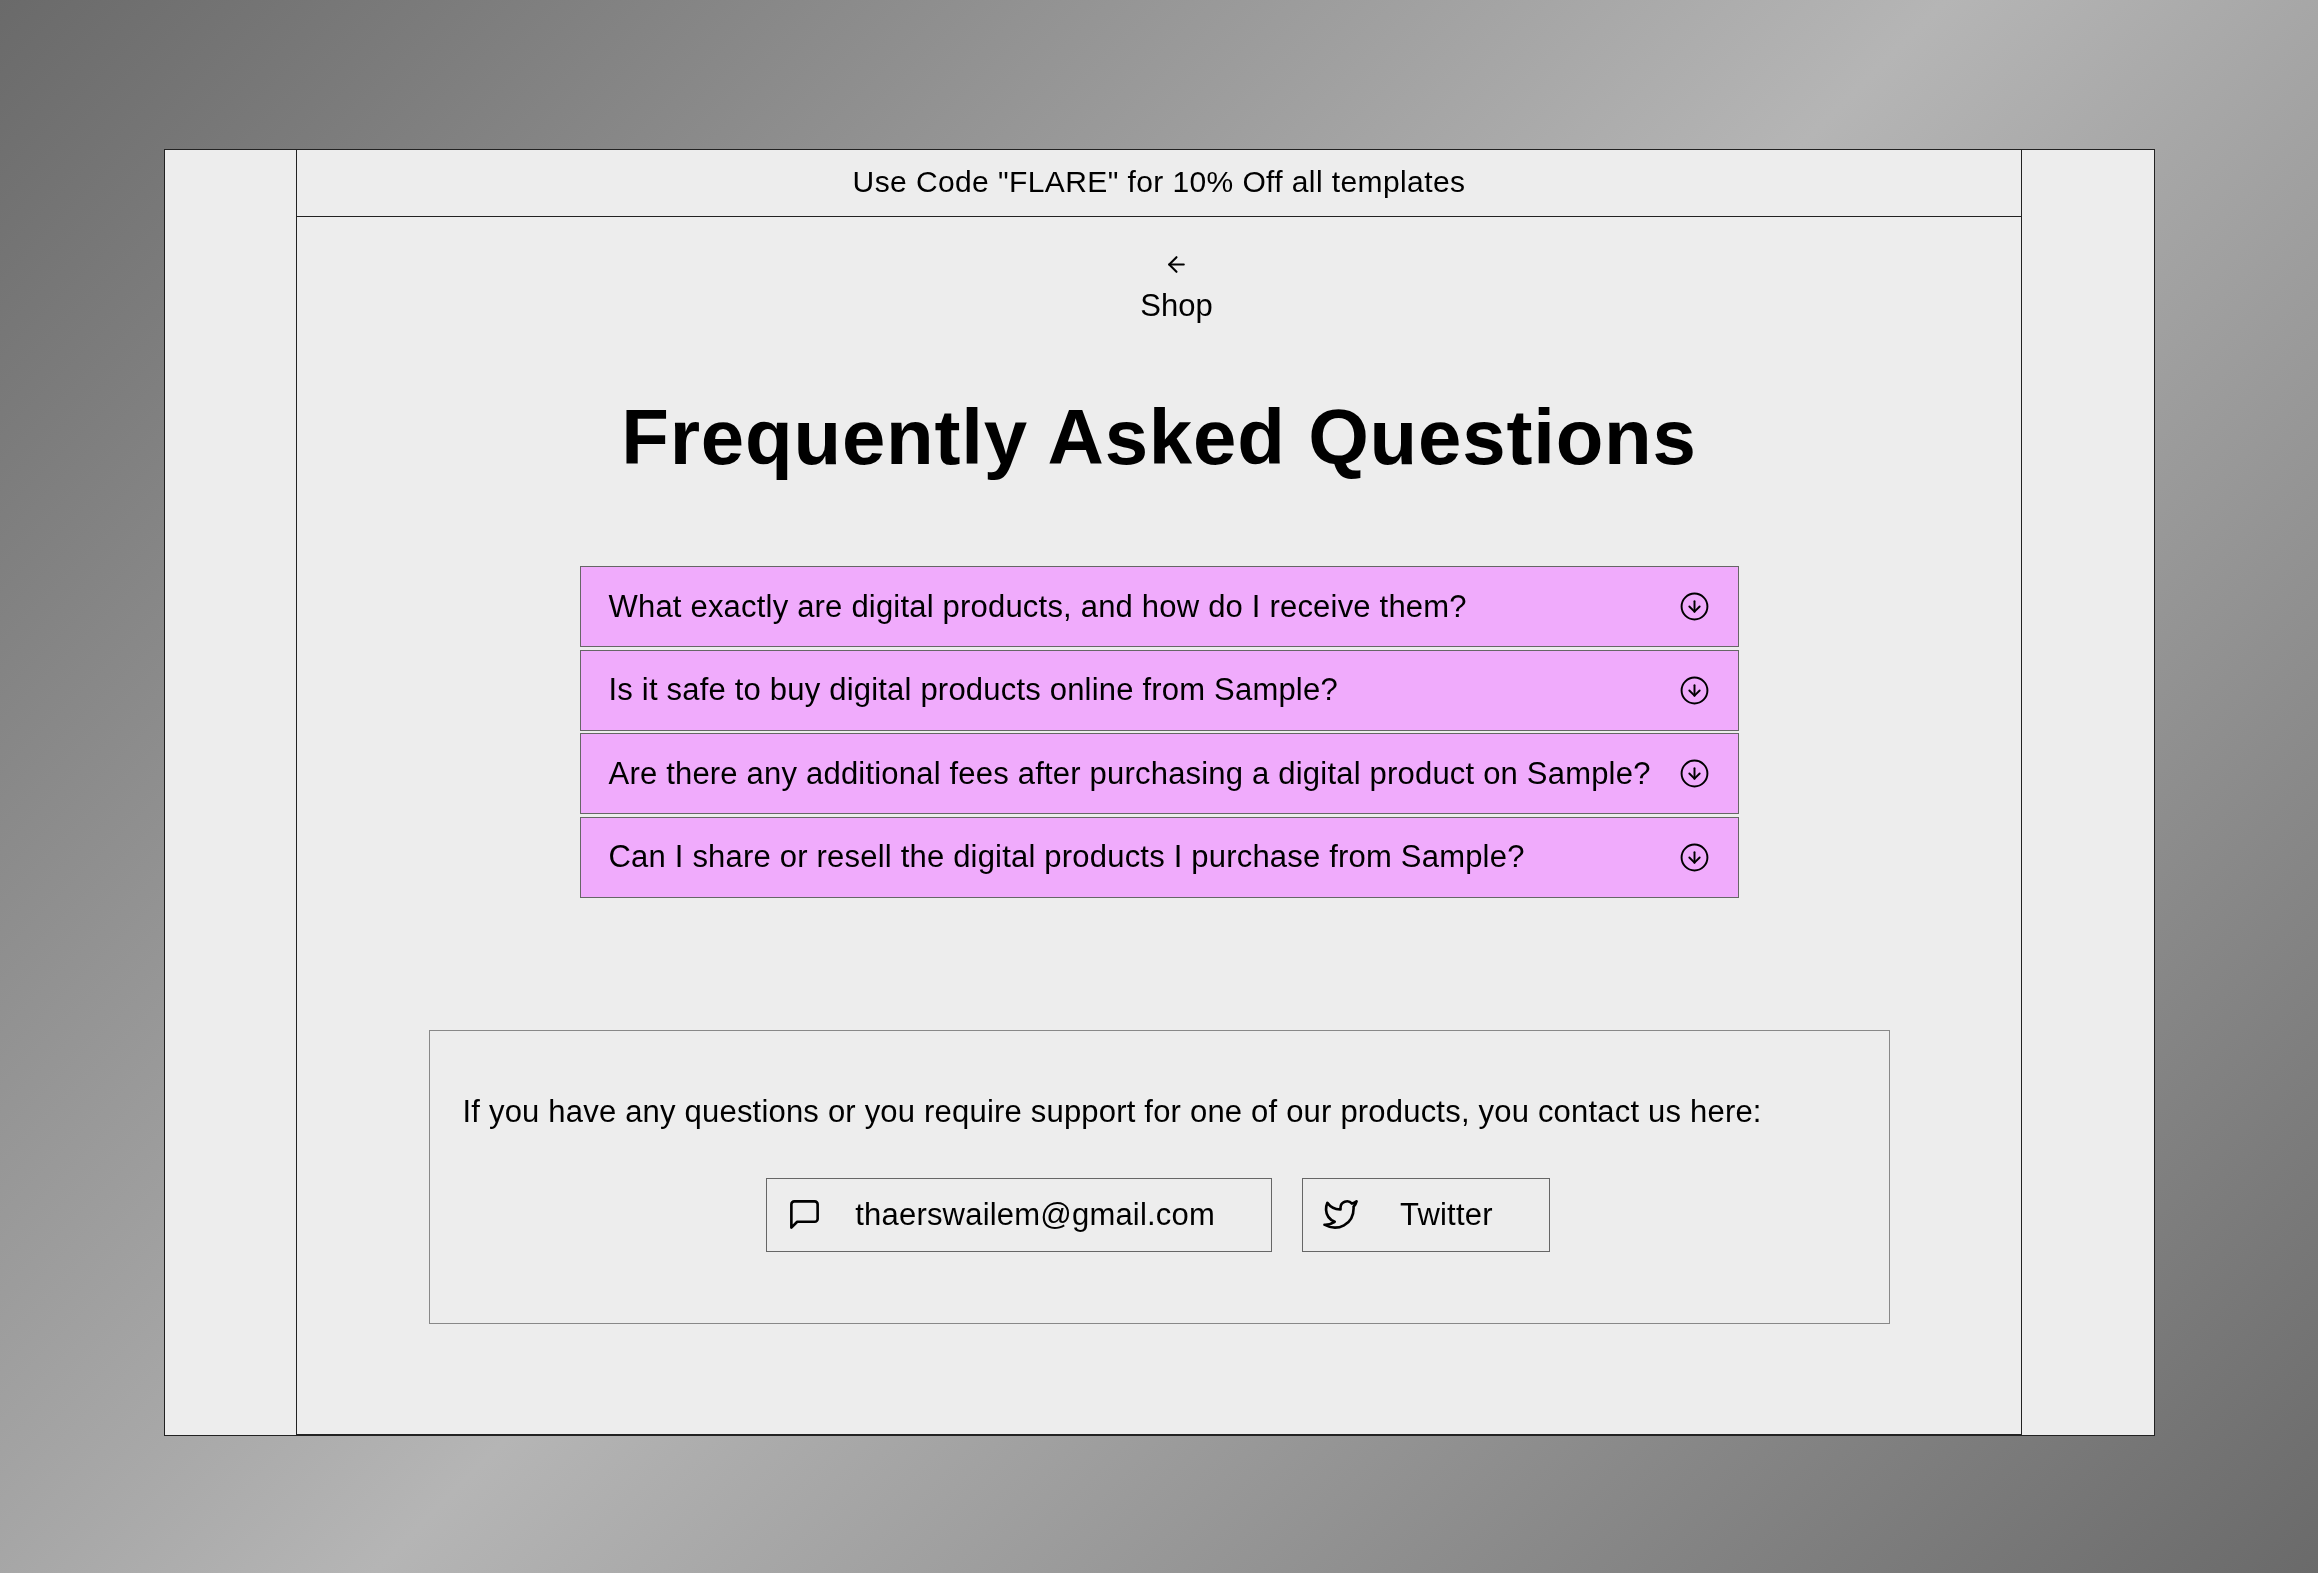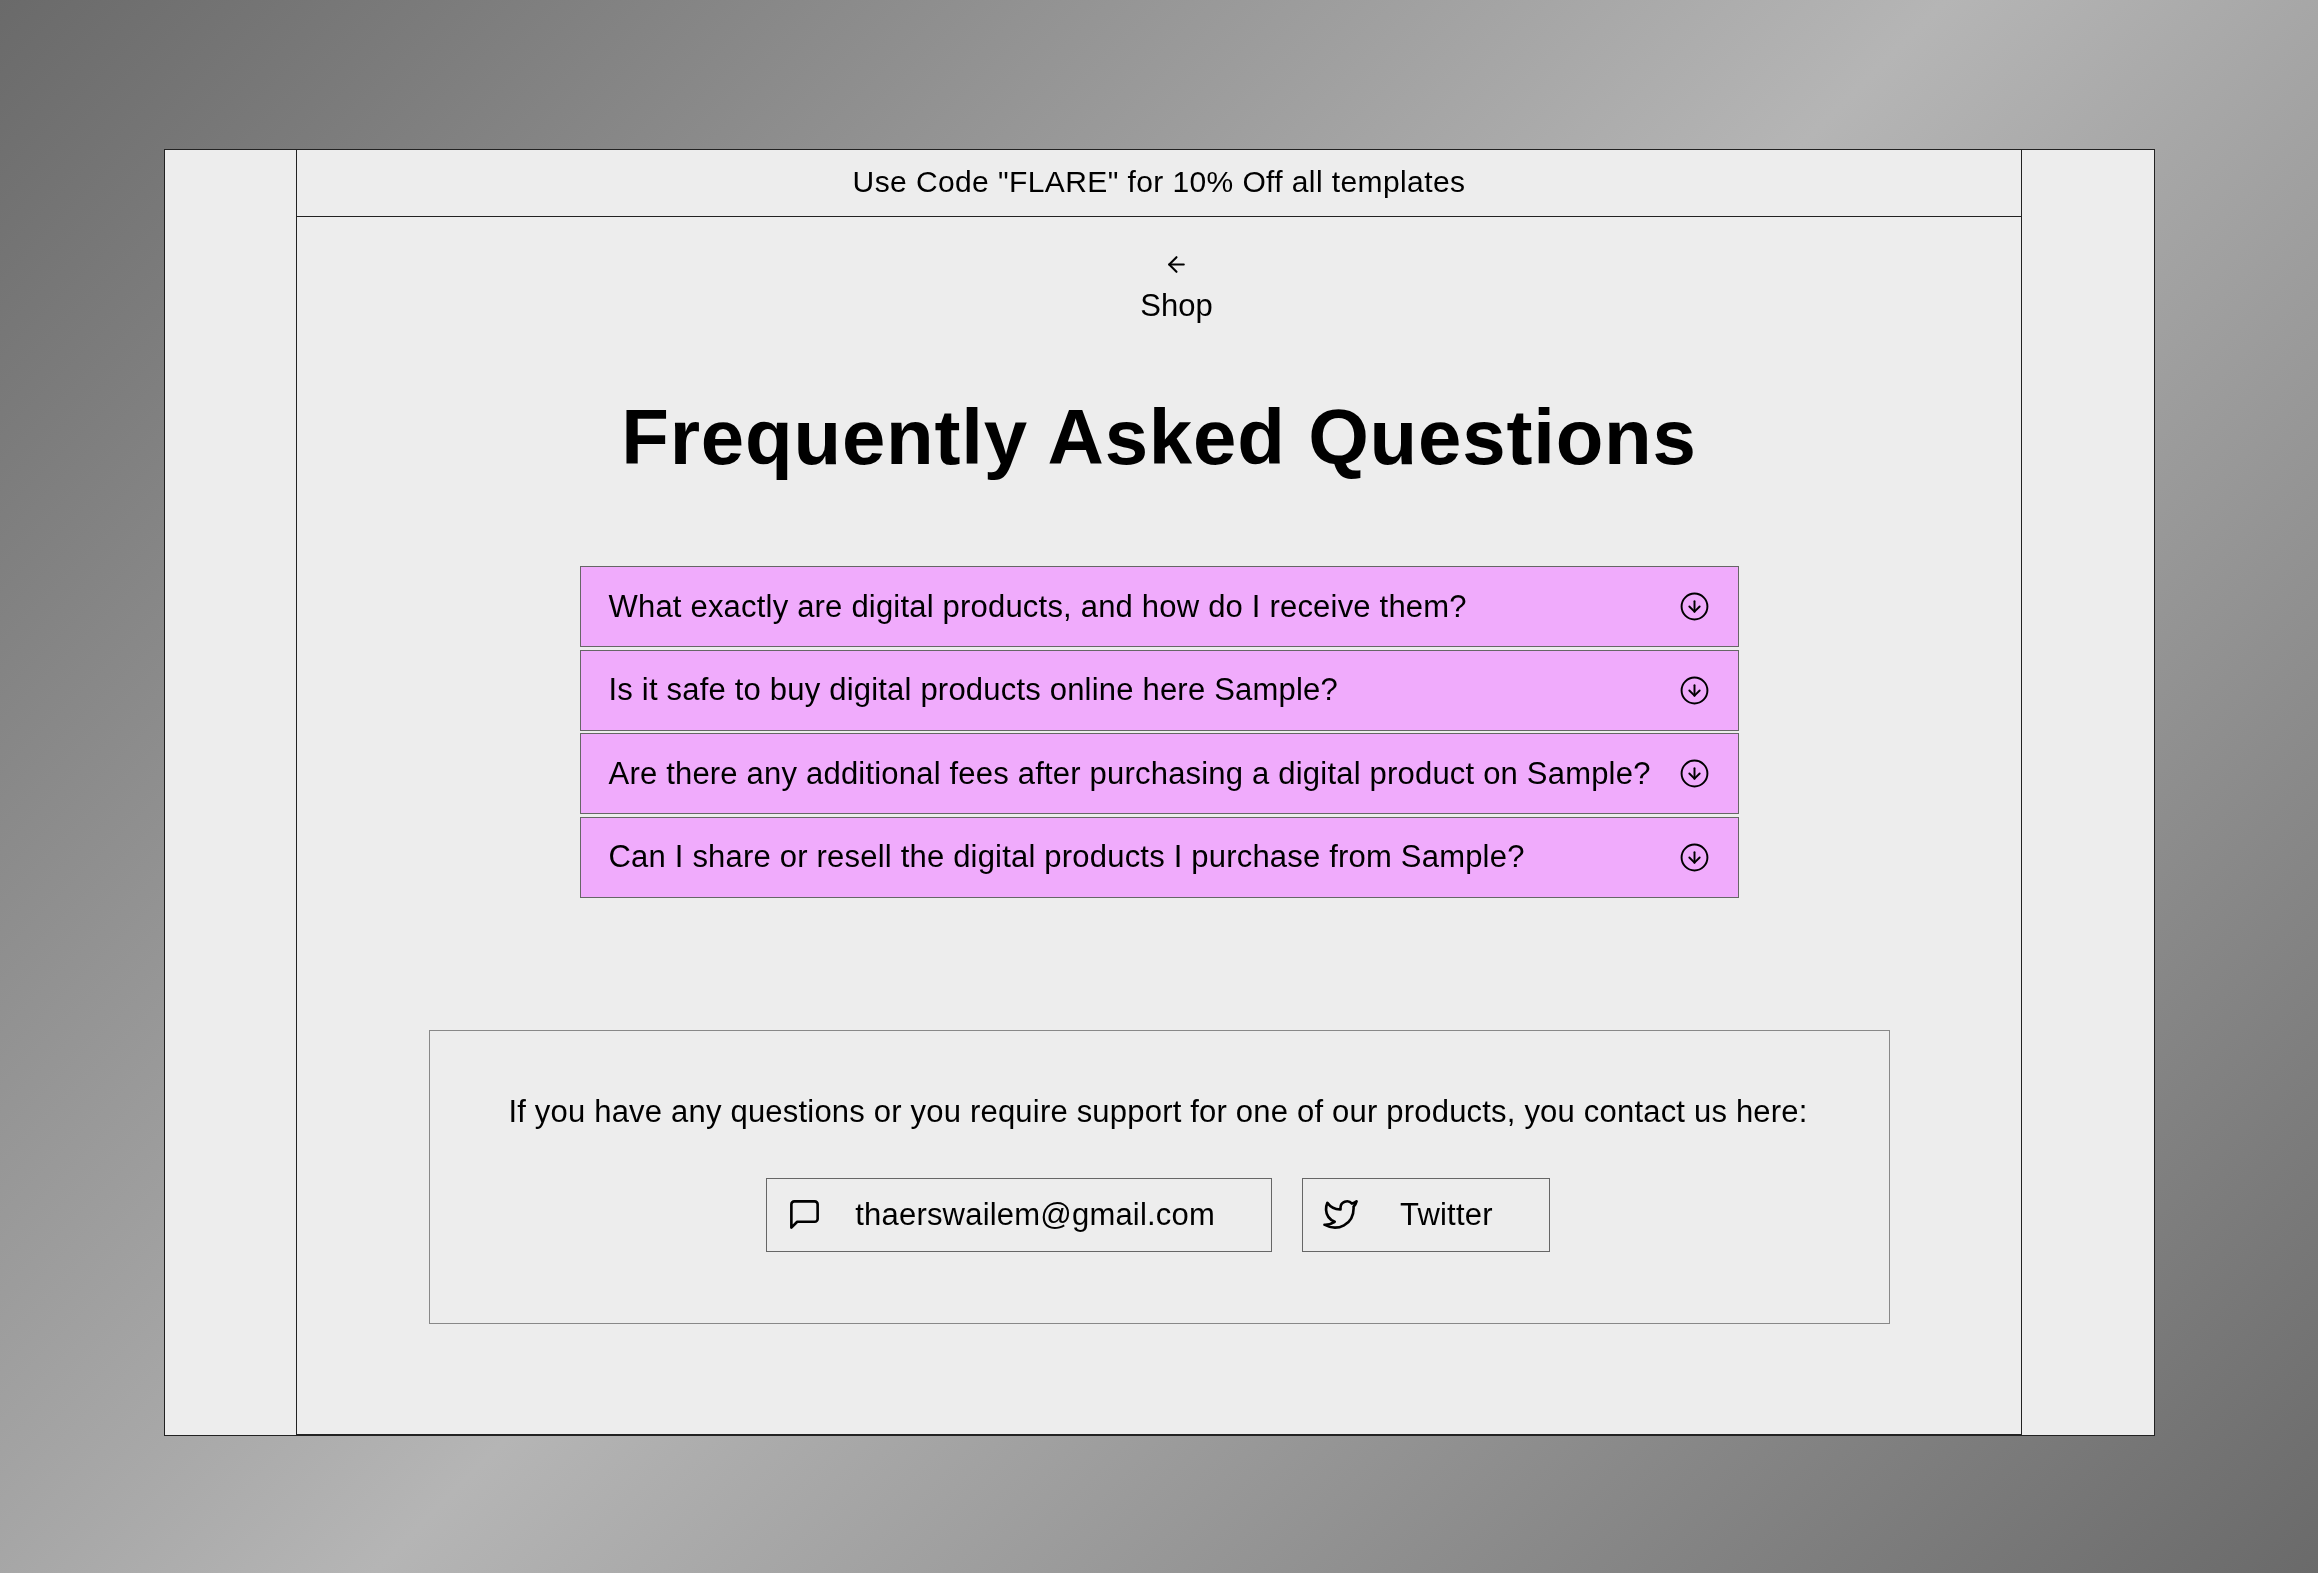--- a/index.html
+++ b/index.html
@@ -94,21 +94,20 @@
     .faq-icon {
       width: 31px;
       height: 31px;
       flex-shrink: 0;
     }
     .contact-section {
       width: 1461px;
       margin: 132px auto 4px auto;
       border: 1.2px solid #888;
       padding: 63px 35px 71px 33px;
-      text-align: center;
     }
     .contact-text {
       font-size: 31px;
       font-weight: 400;
       margin-bottom: 48px;
       font-stretch: condensed;
       letter-spacing: 0.2px;
     }
     .contact-buttons {
       display: flex;
@@ -165,21 +164,21 @@
       <div class="faq-list">
         <div class="faq-item">
           <span class="faq-question">What exactly are digital products, and how do I receive them?</span>
           <svg class="faq-icon" viewBox="0 0 24 24" fill="none" stroke="#000" stroke-width="1.5" stroke-linecap="round" stroke-linejoin="round">
             <circle cx="12" cy="12" r="10"></circle>
             <polyline points="8 12 12 16 16 12"></polyline>
             <line x1="12" y1="8" x2="12" y2="16"></line>
           </svg>
         </div>
         <div class="faq-item">
-          <span class="faq-question">Is it safe to buy digital products online here Sample?</span>
+          <span class="faq-question">Is it safe to buy digital products online from Sample?</span>
           <svg class="faq-icon" viewBox="0 0 24 24" fill="none" stroke="#000" stroke-width="1.5" stroke-linecap="round" stroke-linejoin="round">
             <circle cx="12" cy="12" r="10"></circle>
             <polyline points="8 12 12 16 16 12"></polyline>
             <line x1="12" y1="8" x2="12" y2="16"></line>
           </svg>
         </div>
         <div class="faq-item">
           <span class="faq-question">Are there any additional fees after purchasing a digital product on Sample?</span>
           <svg class="faq-icon" viewBox="0 0 24 24" fill="none" stroke="#000" stroke-width="1.5" stroke-linecap="round" stroke-linejoin="round">
             <circle cx="12" cy="12" r="10"></circle>

